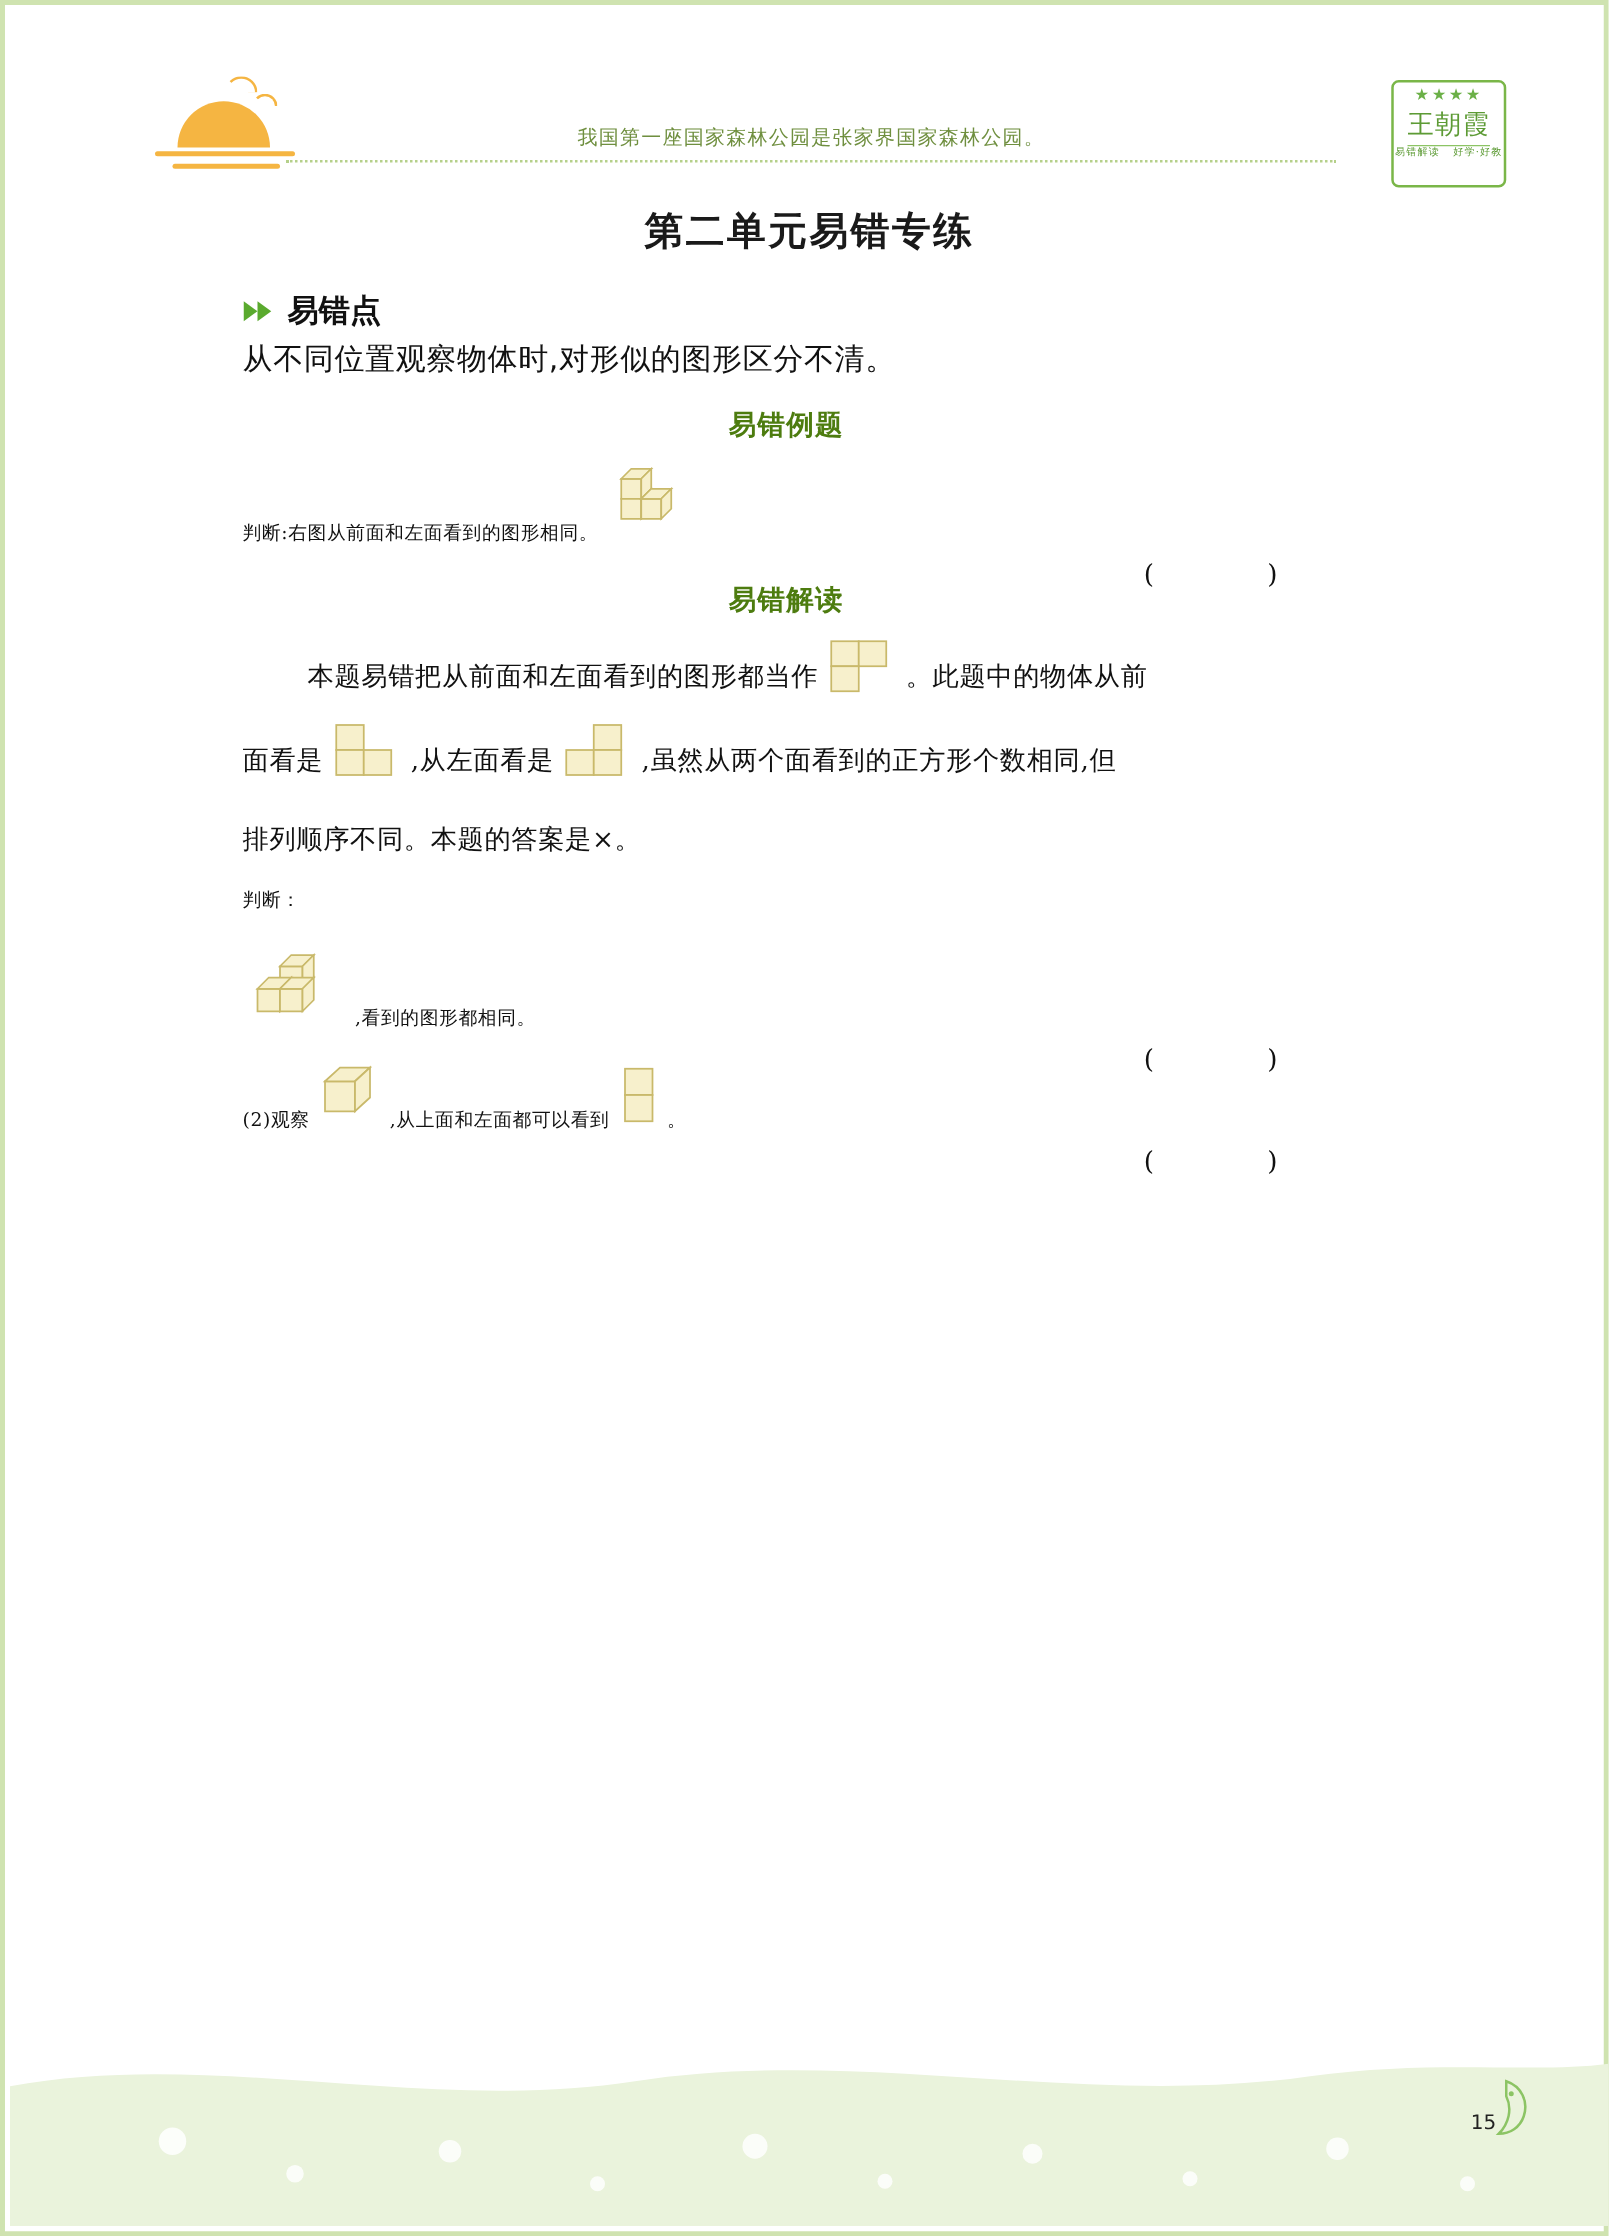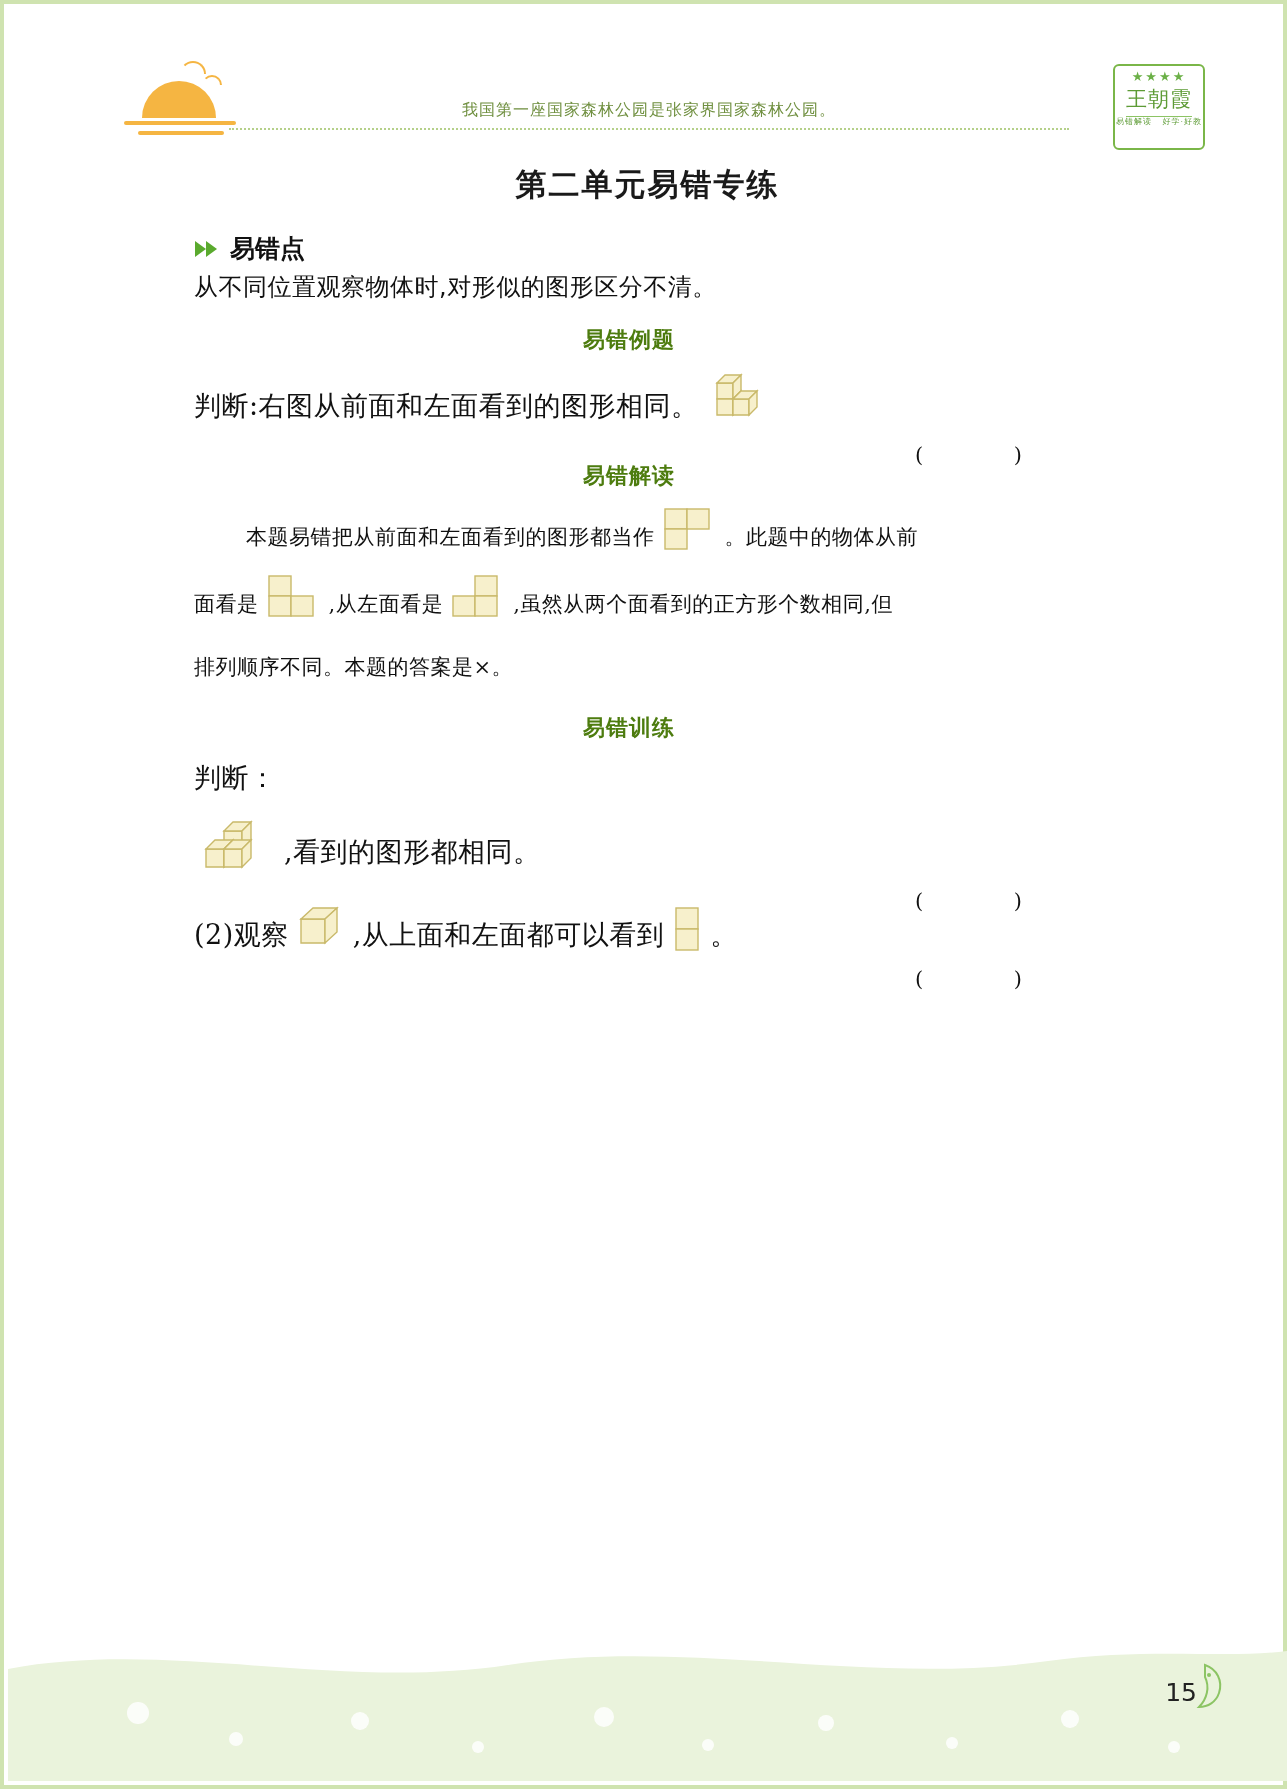--- a/index.html
+++ b/index.html
@@ -155,22 +155,22 @@
     color: #4d7c0f;
     font-size: 22px;
     font-weight: bold;
     font-family: Liberation Serif, serif;
     margin: 18px 0 14px;
     letter-spacing: 1px;
     text-align: center;
   }
   .line-row {
     display: flex;
-    align-items: center;
-    font-size: 27px;
+    align-items: flex-end;
+    font-size: 15px;
     line-height: 42px;
     letter-spacing: 0.5px;
   }
   .paren {
     position: absolute;
     right: 0;
     font-size: 21px;
     letter-spacing: 42px;
   }
   .row-wrap {
@@ -195,21 +195,21 @@
     bottom: 4px;
     width: 1279px;
     height: 160px;
     overflow: hidden;
   }
   .footer-band svg { display: block; }
   .page-num {
     position: absolute;
     right: 86px;
     bottom: 78px;
-    font-size: 25px;
+    font-size: 16px;
     color: #222;
     font-family: "DejaVu Sans", "Liberation Sans", sans-serif;
   }
   .fish {
     position: absolute;
     right: 52px;
     bottom: 70px;
   }
 </style>
 </head>
@@ -300,21 +300,20 @@
       </svg></span><span>,从左面看是</span><span class="fig"><svg width="58" height="46" viewBox="0 0 58 46">
         <g fill="#f7f0cc" stroke="#c9b96a" stroke-width="1.4">
           <rect x="26" y="4" width="22" height="20"></rect>
           <rect x="4" y="24" width="22" height="20"></rect>
           <rect x="26" y="24" width="22" height="20"></rect>
         </g>
       </svg></span><span>,虽然从两个面看到的正方形个数相同,但</span><br>
       <span>排列顺序不同。本题的答案是×。</span>
     </div>
 
-    <div class="green-label">易错训练</div>
 
     <div class="line-row">
       <span>判断：</span>
     </div>
 
     <div class="row-wrap" style="margin-top:16px;">
       <div class="line-row">
         <span class="fig">
           <svg width="78" height="62" viewBox="0 0 78 62">
             <g fill="#f7f0cc" stroke="#c9b96a" stroke-width="1.4">

